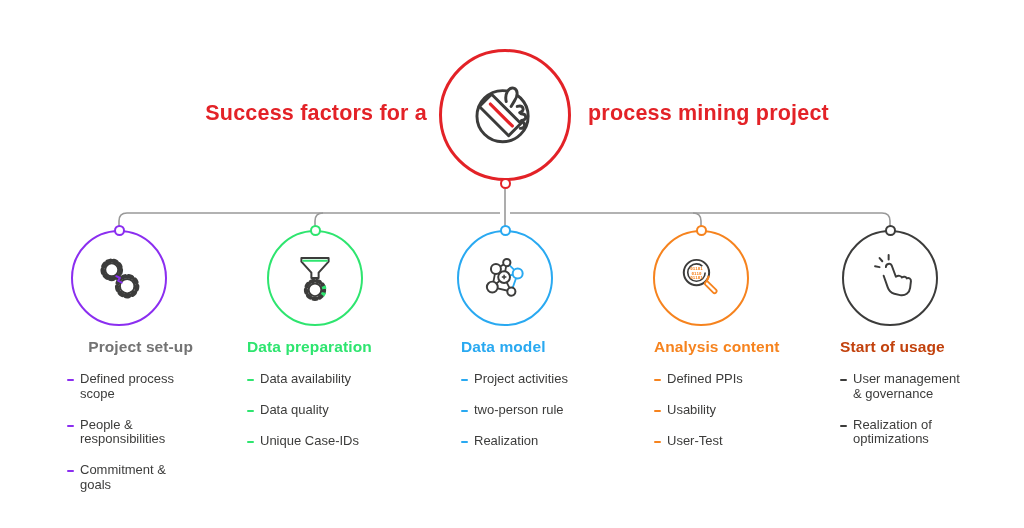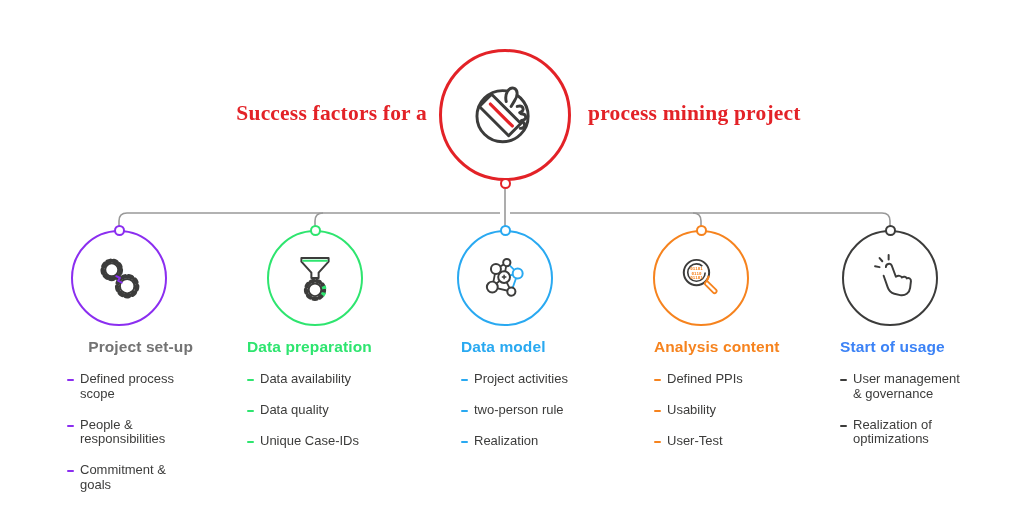--- a/index.html
+++ b/index.html
@@ -1,20 +1,20 @@
 <!DOCTYPE html>
 <html><head>
 <meta charset="utf-8">
 <style>
   html,body{margin:0;padding:0;background:#ffffff;}
   #canvas{position:relative;width:1024px;height:528px;background:#ffffff;overflow:hidden;
           font-family:"Liberation Sans","DejaVu Sans",sans-serif;}
 
   
-  .title-part{position:absolute;top:101px;font-size:21.5px;font-weight:700;color:#e32227;letter-spacing:.2px;font-family:Liberation Serif, serif;}
+  .title-part{position:absolute;top:101px;font-size:21.5px;font-weight:700;color:#e32227;letter-spacing:.2px;}
   #title-left{left:150px;width:277px;text-align:right;}
   #title-right{left:588px;width:300px;text-align:left;}
 
   
   .hub-circle{position:absolute;left:439px;top:49px;width:132px;height:132px;border:3px solid #e32227;
               border-radius:50%;box-sizing:border-box;display:flex;align-items:center;justify-content:center;}
   .branch-circle{position:absolute;top:230px;width:96px;height:96px;border-radius:50%;box-sizing:border-box;
               display:flex;align-items:center;justify-content:center;background:#fff;}
   .node-dot{position:absolute;width:11px;height:11px;border-radius:50%;background:#fff;box-sizing:border-box;z-index:5;}
 
@@ -34,21 +34,21 @@
 
   
   .col{position:absolute;top:338px;color:#3c3c3b;}
   .col h3{margin:0 0 13px 0;font-size:15.5px;font-weight:700;letter-spacing:.1px;}
   .item{position:relative;padding-left:13px;font-size:13px;line-height:1.14;margin-bottom:8px;color:#3c3c3b;margin-top:16px;}
   .item::before{content:"";position:absolute;left:0;top:7px;width:7px;height:2.2px;border-radius:1px;background:#3c3c3b;}
   .col.b0 h3{color:#737373;text-align:right;} .col.b0 .item::before{background:#8b2ef0;}
   .col.b1 h3{color:#2ee56f;} .col.b1 .item::before{background:#2ee56f;}
   .col.b2 h3{color:#29a9f1;} .col.b2 .item::before{background:#29a9f1;}
   .col.b3 h3{color:#f6831e;} .col.b3 .item::before{background:#f6831e;}
-  .col.b4 h3{color:#3b82f6;} .col.b4 .item::before{background:#3c3c3b;}
+  .col.b4 h3{color:#c2410c;} .col.b4 .item::before{background:#3c3c3b;}
   #col0{left:67px;width:126px;}
   #col1{left:247px;width:150px;}
   #col2{left:461px;width:150px;}
   #col3{left:654px;width:150px;}
   #col4{left:840px;width:132px;}
 </style>
 </head>
 <body>
 
 <div id="canvas">

